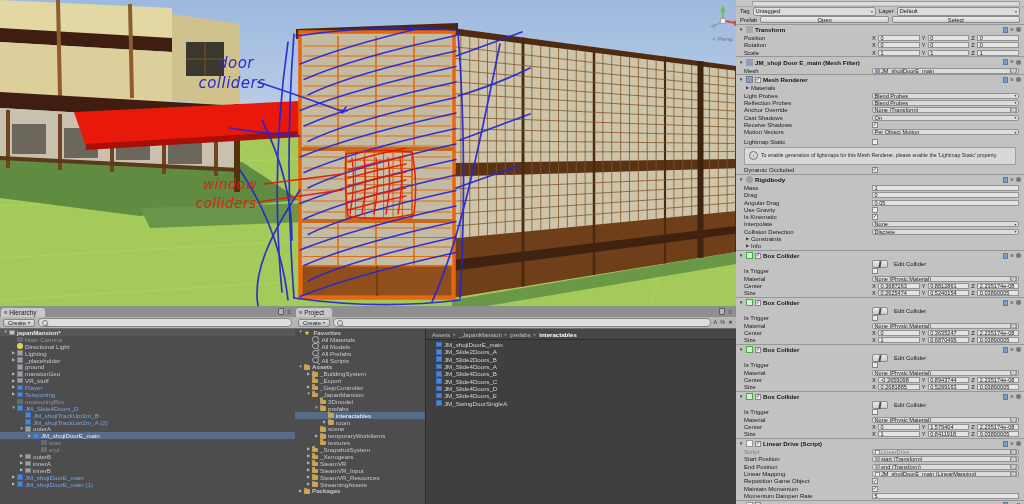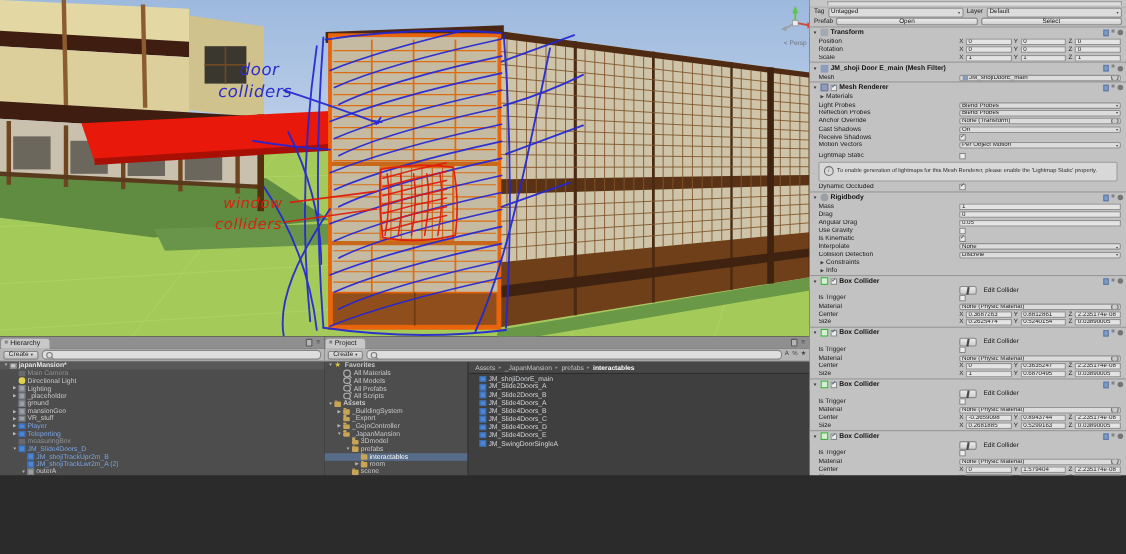--- a/index.html
+++ b/index.html
@@ -1,16 +1,16 @@
 <!DOCTYPE html>
 <html><head>
 <meta charset="utf-8">
 <style>
   html,body{margin:0;padding:0;background:#2b2b2b;}
-  .app{position:relative;width:1024px;height:432px;overflow:hidden;
+  .app{position:relative;width:1024px;height:504px;overflow:hidden;
        font-family:"Liberation Sans","DejaVu Sans",sans-serif;
        -webkit-font-smoothing:antialiased;}
   
   #scene{position:absolute;left:0;top:0;width:736px;height:306px;border-bottom:1px solid #1e1e1e;}
   #scene svg{display:block;}
   #hierarchy{position:absolute;left:0;top:306px;width:295px;height:198px;border-right:1px solid #1f1f1f;}
   #project{position:absolute;left:295px;top:306px;width:441px;height:198px;border-right:1px solid #1f1f1f;}
   #inspector{position:absolute;left:736px;top:0;width:288px;height:504px;background:#c2c2c2;color:#141414;overflow:hidden;}
   
   .tabstrip{height:11px;background:#8f8f8f;display:flex;align-items:flex-end;padding-left:1px;}

